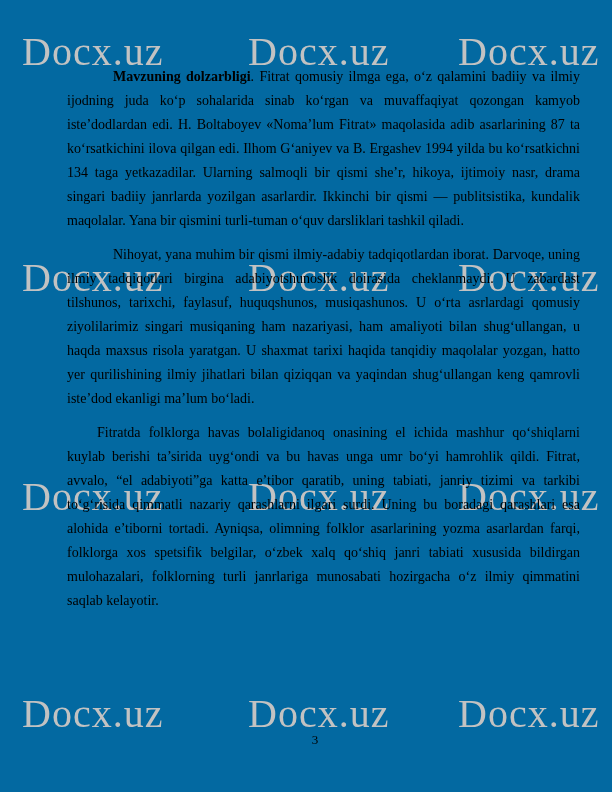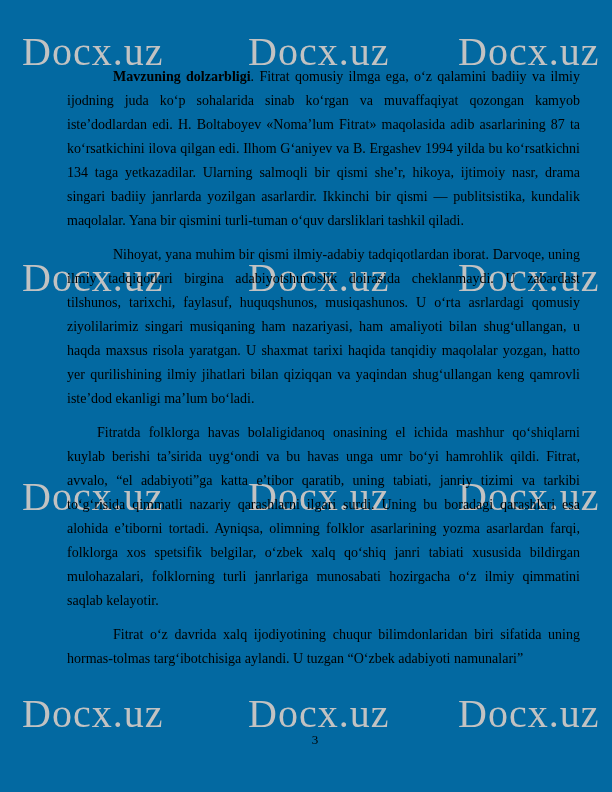--- a/index.html
+++ b/index.html
@@ -82,16 +82,15 @@
       <span class="wm" style="top: 477px; left: 248px; color: rgb(194, 194, 194);">Docx.uz</span>
       <span class="wm" style="top: 477px; left: 458px; color: rgb(194, 194, 194);">Docx.uz</span>
       <span class="wm" style="top: 694px; left: 22px; color: rgb(194, 194, 194);">Docx.uz</span>
       <span class="wm" style="top: 694px; left: 248px; color: rgb(194, 194, 194);">Docx.uz</span>
       <span class="wm" style="top: 694px; left: 458px; color: rgb(194, 194, 194);">Docx.uz</span>
     </div>
   <div class="content" id="doc-body" style="color: rgb(0, 0, 0);">
       <p class="para lg"><b>Mavzuning dolzarbligi</b><span>. Fitrat qomusiy ilmga ega, oʻz qalamini badiiy va ilmiy ijodning juda koʻp sohalarida sinab koʻrgan va muvaffaqiyat qozongan kamyob iste’dodlardan edi. H. Boltaboyev «Noma’lum Fitrat» maqolasida adib asarlarining 87 ta koʻrsatkichini ilova qilgan edi. Ilhom Gʻaniyev va B. Ergashev 1994 yilda bu koʻrsatkichni 134 taga yetkazadilar. Ularning salmoqli bir qismi she’r, hikoya, ijtimoiy nasr, drama singari badiiy janrlarda yozilgan asarlardir. Ikkinchi bir qismi — publitsistika, kundalik maqolalar. Yana bir qismini turli-tuman oʻquv darsliklari tashkil qiladi.</span></p>
       <p class="para lg"><span>Nihoyat, yana muhim bir qismi ilmiy-adabiy tadqiqotlardan iborat. Darvoqe, uning ilmiy tadqiqotlari birgina adabiyotshunoslik doirasida cheklanmaydi. U zabardast tilshunos, tarixchi, faylasuf, huquqshunos, musiqashunos. U oʻrta asrlardagi qomusiy ziyolilarimiz singari musiqaning ham nazariyasi, ham amaliyoti bilan shugʻullangan, u haqda maxsus risola yaratgan. U shaxmat tarixi haqida tanqidiy maqolalar yozgan, hatto yer qurilishining ilmiy jihatlari bilan qiziqqan va yaqindan shugʻullangan keng qamrovli iste’dod ekanligi ma’lum boʻladi.</span></p>
       <p class="para sm"><span>Fitratda folklorga havas bolaligidanoq onasining el ichida mashhur qoʻshiqlarni kuylab berishi ta’sirida uygʻondi va bu havas unga umr boʻyi hamrohlik qildi. Fitrat, avvalo, “el adabiyoti”ga katta e’tibor qaratib, uning tabiati, janriy tizimi va tarkibi toʻgʻrisida qimmatli nazariy qarashlarni ilgari surdi. Uning bu boradagi qarashlari esa alohida e’tiborni tortadi. Ayniqsa, olimning folklor asarlarining yozma asarlardan farqi, folklorga xos spetsifik belgilar, oʻzbek xalq qoʻshiq janri tabiati xususida bildirgan mulohazalari, folklorning turli janrlariga munosabati hozirgacha oʻz ilmiy qimmatini saqlab kelayotir.</span></p>
-      <p class="para lg"><span>Fitrat oʻz davrida xalq ijodiyotining chuqur bilimdonlaridan biri sifatida uning hormas-tolmas targʻibotchisiga aylandi. U tuzgan “Oʻzbek adabiyoti namunalari”</span></p>
     </div>
   <div class="footer">3</div>
 </div>
 
 </body></html>

